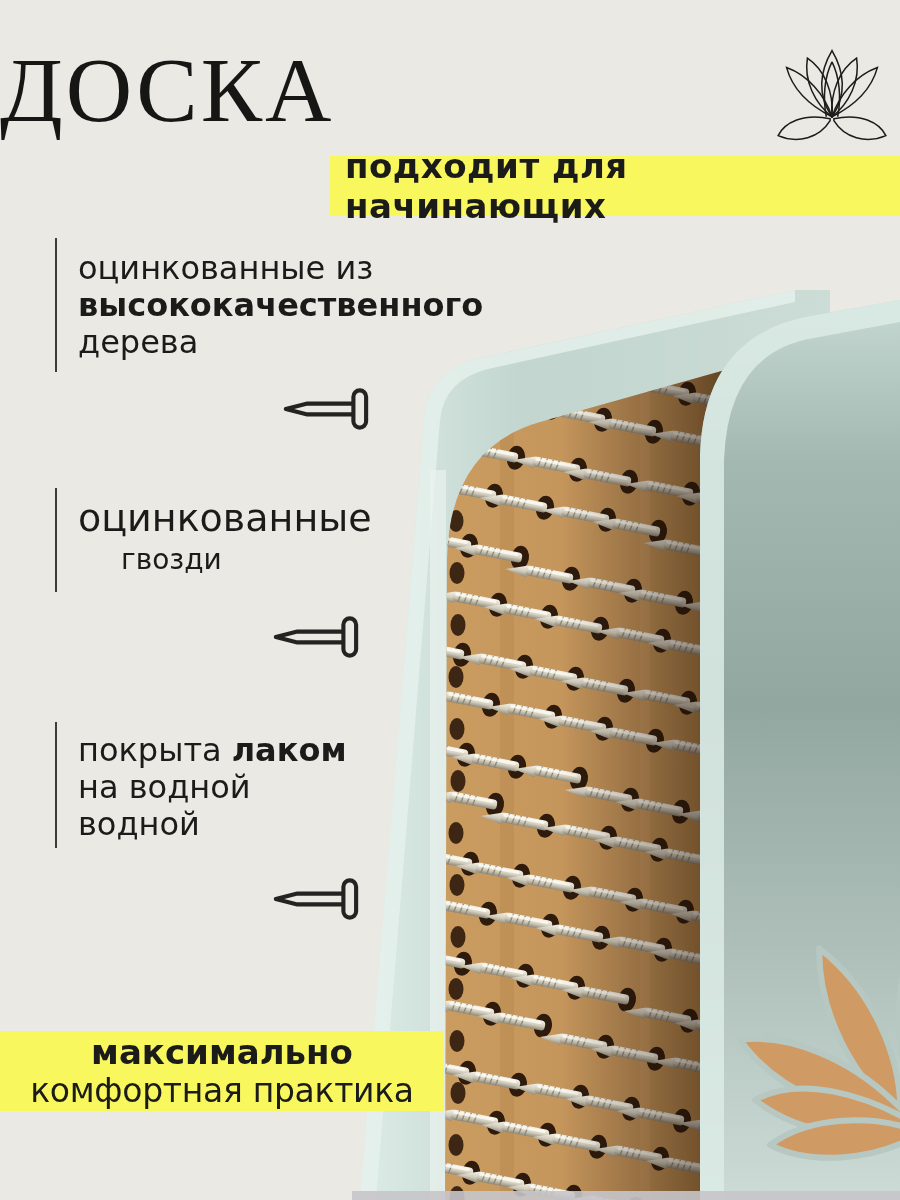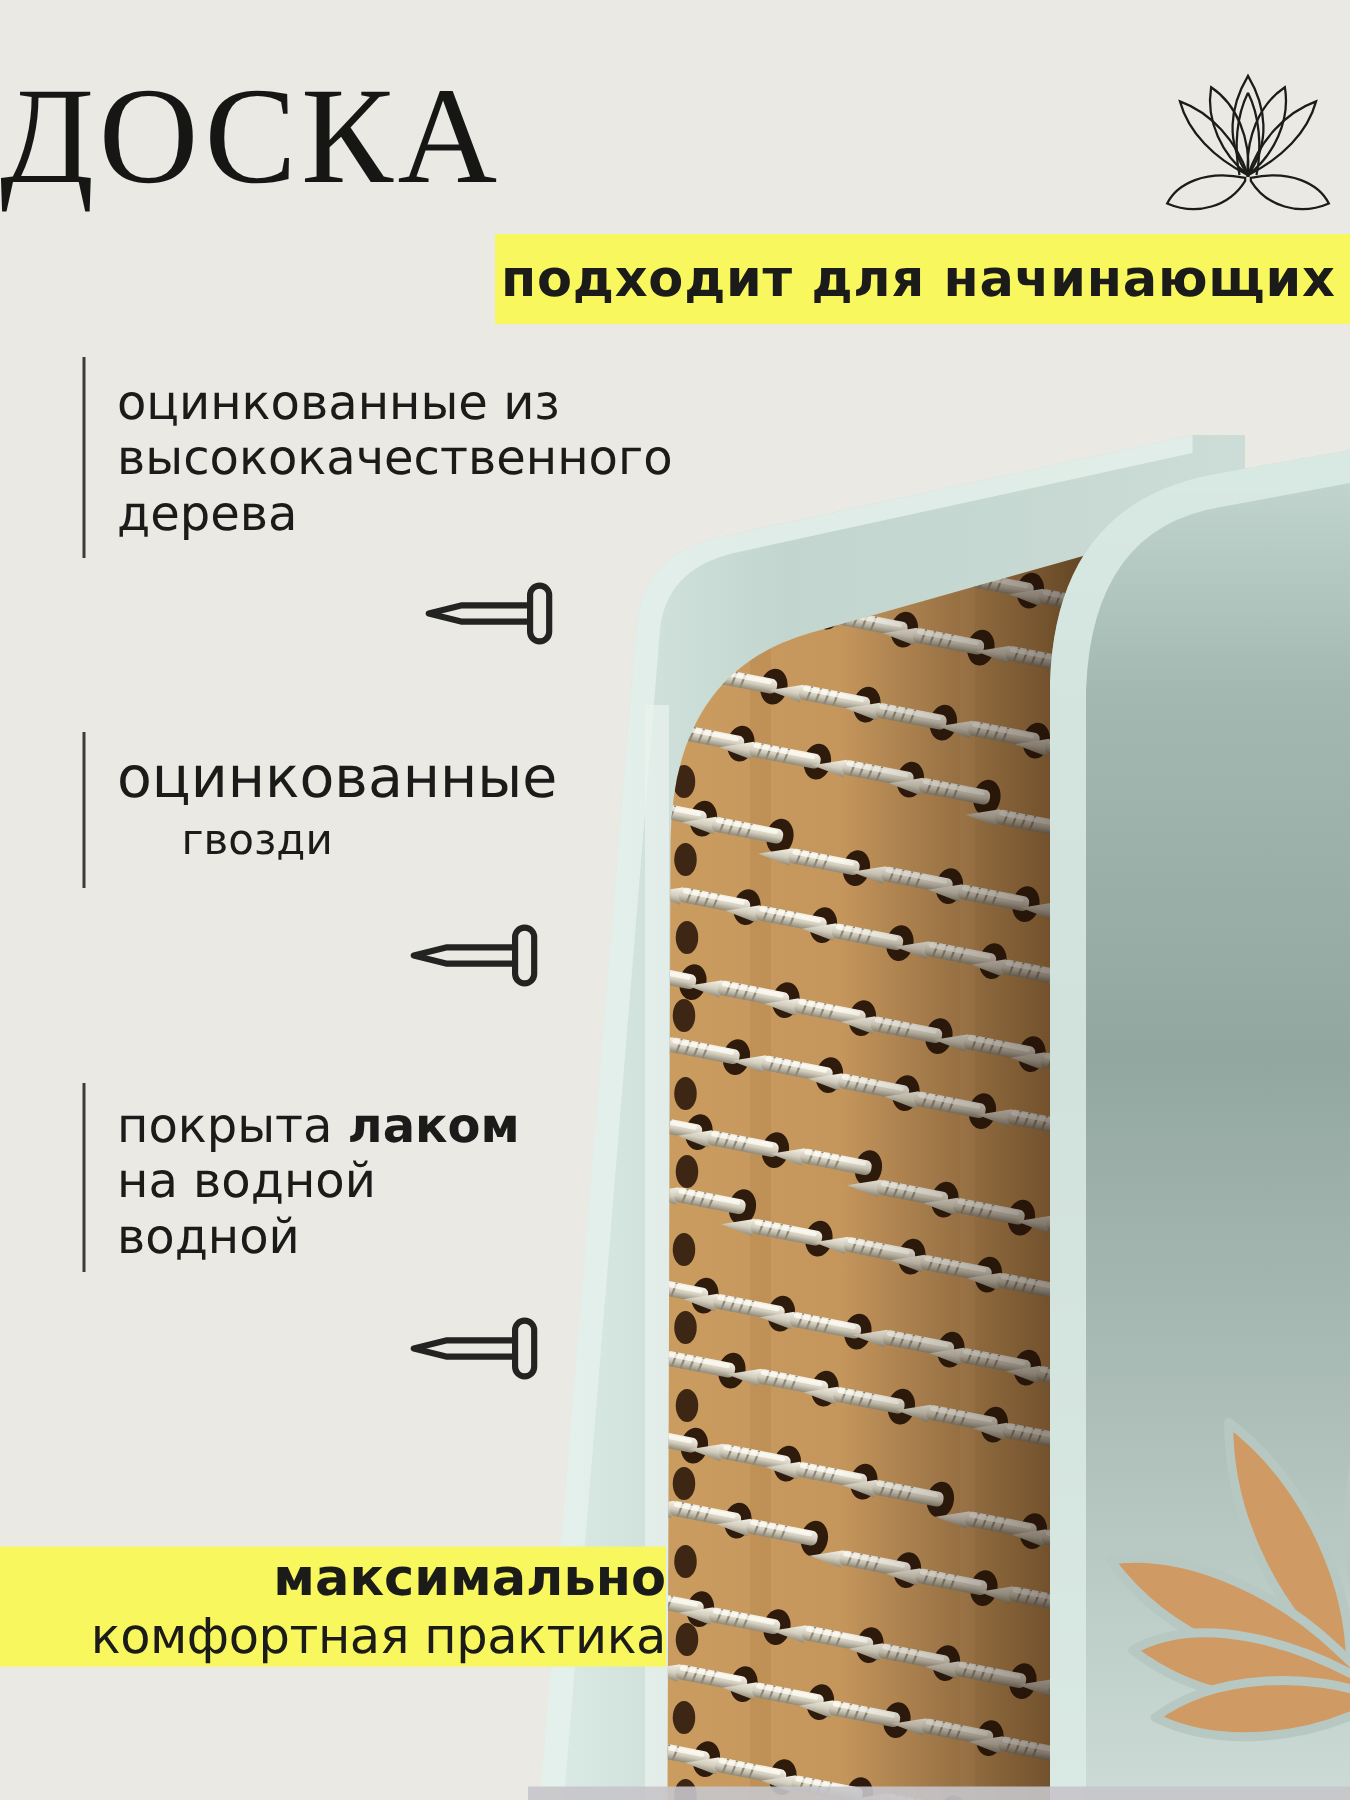--- a/index.html
+++ b/index.html
@@ -24,34 +24,34 @@
     display:flex;align-items:center;justify-content:space-between;
     font-family:"Liberation Serif","DejaVu Serif",serif;
     font-size:92px;line-height:1;letter-spacing:3px;color:#161614;
     z-index:2;white-space:nowrap;
   }
   .title .lotus{width:116px;height:104px;margin:0 10px;transform:translateY(5px);}
   
   .badge{position:absolute;background:var(--highlight-yellow);display:flex;}
   .badge-top{
     top:156px;left:330px;right:0;height:60px;z-index:3;
-    align-items:center;padding-left:4px;
+    align-items:center;padding-left:15px;
     font-size:34px;font-weight:700;letter-spacing:.5px;
   }
   .badge-bottom{
     top:1031px;left:0;width:444px;height:80px;z-index:3;
-    flex-direction:column;align-items:flex-end;justify-content:center;text-align:center;
+    flex-direction:column;align-items:center;justify-content:center;text-align:center;
   }
   .badge-bottom .b1{font-weight:700;font-size:34px;line-height:40px;}
   .badge-bottom .b2{font-size:33px;line-height:38px;letter-spacing:-0.3px;}
   
   .rule{position:absolute;width:2px;background:var(--rule);z-index:2;}
   .feature{position:absolute;left:78px;z-index:2;font-size:32px;line-height:37px;}
   .feature div{white-space:nowrap;}
-  .bold{font-weight:400;}
+  .bold{font-weight:700;}
   .feature-2 .l1{font-size:38px;line-height:44px;font-weight:400;}
   .feature-2 .l2{font-size:28px;line-height:40px;margin-left:43px;}
   .inline-bold{font-weight:700;margin-left:10px;}
   
   .nail-icon{position:absolute;z-index:2;width:94px;height:46px;}
   .nail-icon svg{width:100%;height:100%;}
   
   .photo{position:absolute;left:0;top:0;z-index:1;filter:blur(.5px);}
 </style>
 </head>

